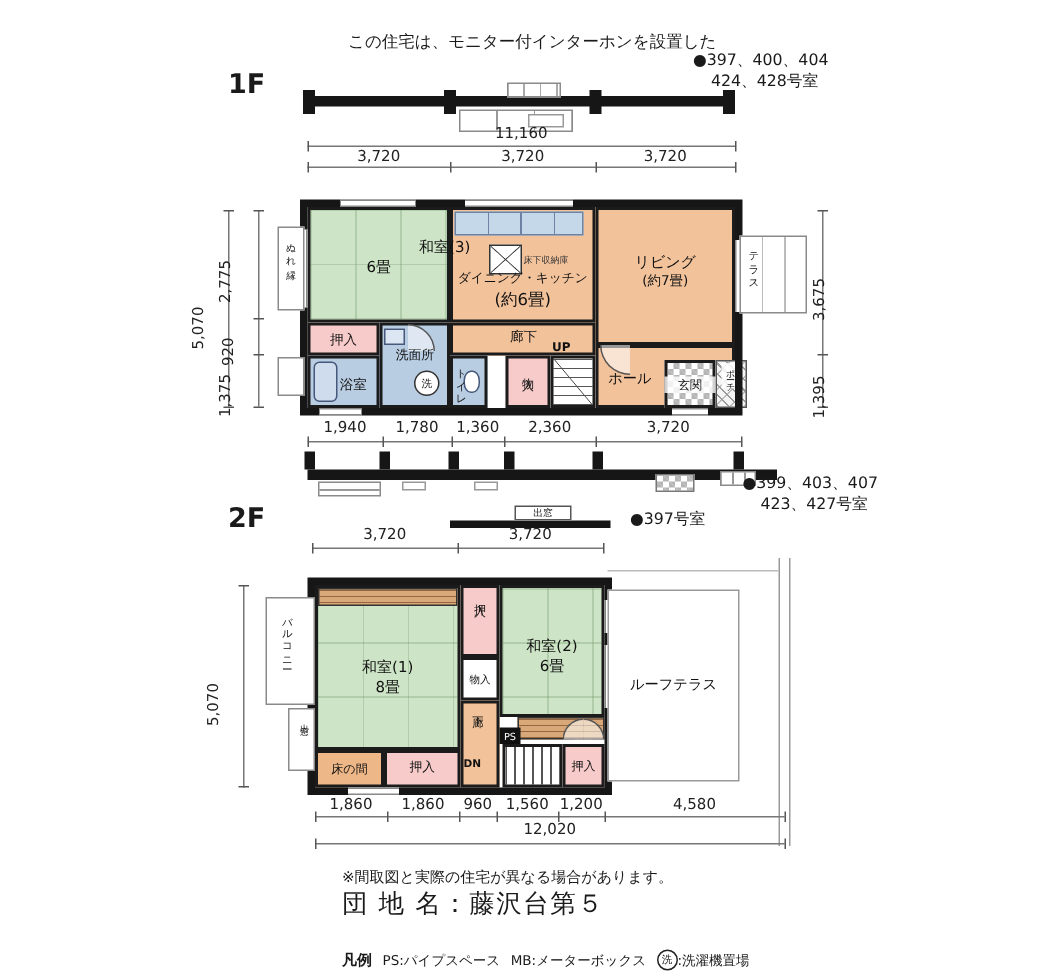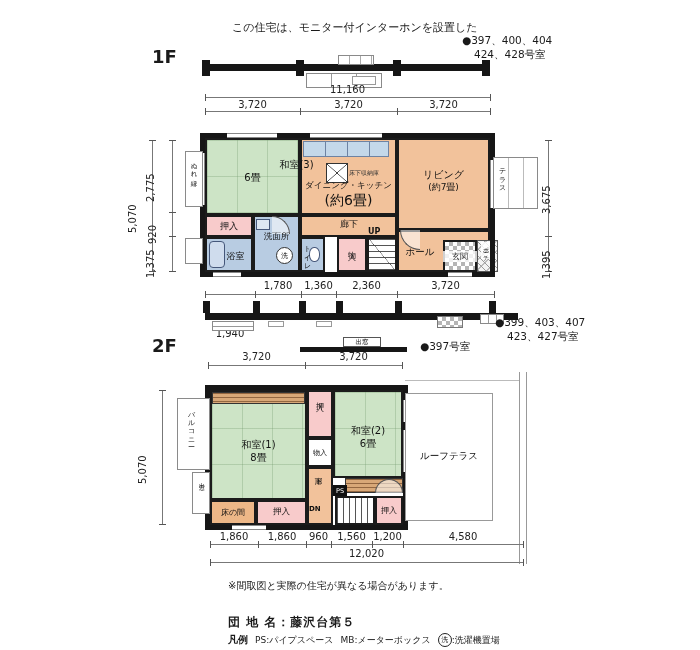--- a/index.html
+++ b/index.html
@@ -104,21 +104,21 @@
   <div class="outbox" style="left:209px;top:241px;width:16px;height:27px;border-radius:4px;background:#cfdced;border-color:#45577a;"></div>
   <div class="outbox" style="left:256px;top:219px;width:14px;height:11px;background:#dce6f2;border-color:#45577a;"></div>
   <div class="circ" style="left:276px;top:247px;width:15px;height:15px;font-size:7px;">洗</div>
   <div class="outbox" style="left:309px;top:247px;width:11px;height:15px;border-radius:45%;border-color:#45577a;"></div>
   <div class="arc" style="left:400px;top:230px;width:20px;height:20px;border-radius:0 0 0 100%;border-width:0 0 1px 1px;"></div>
   <div class="arc" style="left:272px;top:216px;width:18px;height:18px;border-radius:0 100% 0 0;border-width:1px 1px 0 0;"></div>
 
   <div class="roomlbl" style="left:205px;top:158px;width:95px;font-size:10px;margin-left:44px;">和室(3)</div>
   <div class="roomlbl" style="left:205px;top:171px;width:95px;font-size:10px;">6畳</div>
   <div class="roomlbl" style="left:300px;top:180px;width:97px;font-size:8.5px;">ダイニング・キッチン</div>
-  <div class="roomlbl" style="left:300px;top:192px;width:97px;font-size:14px;">(約6畳)</div>
+  <div class="roomlbl" style="left:300px;top:192px;width:97px;font-size:11px;">(約6畳)</div>
   <div class="roomlbl" style="left:397px;top:168px;width:93px;font-size:10px;">リビング</div>
   <div class="roomlbl" style="left:397px;top:181px;width:93px;font-size:9px;">(約7畳)</div>
   <div class="roomlbl" style="left:205px;top:220px;width:48px;font-size:9px;">押入</div>
   <div class="roomlbl" style="left:218px;top:250px;width:35px;font-size:9px;">浴室</div>
   <div class="roomlbl" style="left:253px;top:231px;width:47px;font-size:8.5px;">洗面所</div>
   <div class="roomlbl vert" style="left:302px;top:240px;font-size:7px;">トイレ</div>
   <div class="roomlbl vert" style="left:345px;top:245px;font-size:8px;">物入</div>
   <div class="roomlbl" style="left:340px;top:218px;font-size:9px;">廊下</div>
   <div class="roomlbl" style="left:368px;top:227px;font-size:8px;font-weight:bold;">UP</div>
   <div class="roomlbl" style="left:397px;top:246px;width:46px;font-size:9.5px;">ホール</div>
@@ -153,21 +153,21 @@
   <div class="tickh" style="left:169px;top:236px;"></div>
   <div class="tickh" style="left:169px;top:271px;"></div>
 
   <div class="dimvline" style="left:548px;top:140px;height:132px;"></div>
   <div class="tickh" style="left:545px;top:140px;"></div>
   <div class="tickh" style="left:545px;top:236px;"></div>
   <div class="tickh" style="left:545px;top:271px;"></div>
   <div class="rl" style="left:552px;top:203px;">3,675</div>
   <div class="rl" style="left:552px;top:268px;">1,395</div>
 
-  <div class="dimlbl" style="left:205px;top:280px;width:50px;margin-top:48px;">1,940</div>
+  <div class="dimlbl" style="left:205px;top:280px;width:50px;">1,940</div>
   <div class="dimlbl" style="left:255px;top:280px;width:46px;">1,780</div>
   <div class="dimlbl" style="left:301px;top:280px;width:35px;">1,360</div>
   <div class="dimlbl" style="left:336px;top:280px;width:61px;">2,360</div>
   <div class="dimlbl" style="left:397px;top:280px;width:97px;">3,720</div>
   <div class="dimline" style="left:205px;top:294px;width:289px;"></div>
   <div class="tickv" style="left:205px;top:291px;"></div>
   <div class="tickv" style="left:255px;top:291px;"></div>
   <div class="tickv" style="left:301px;top:291px;"></div>
   <div class="tickv" style="left:336px;top:291px;"></div>
   <div class="tickv" style="left:397px;top:291px;"></div>
@@ -262,21 +262,21 @@
   <div class="tickv" style="left:331px;top:541px;"></div>
   <div class="tickv" style="left:372px;top:541px;"></div>
   <div class="tickv" style="left:403px;top:541px;"></div>
   <div class="tickv" style="left:523px;top:541px;"></div>
   <div class="dimlbl" style="left:210px;top:548px;width:313px;">12,020</div>
   <div class="dimline" style="left:210px;top:562px;width:313px;"></div>
   <div class="tickv" style="left:210px;top:559px;"></div>
   <div class="tickv" style="left:523px;top:559px;"></div>
 
   <div class="txt" style="left:228px;top:580px;font-size:10px;">※間取図と実際の住宅が異なる場合があります。</div>
-  <div class="txt" style="left:228px;top:615px;font-size:12px;font-weight:bold;letter-spacing:1px;">団 地 名：藤沢台第５</div>
+  <div class="txt" style="left:228px;top:593px;font-size:17px;font-weight:normal;letter-spacing:1px;">団 地 名：藤沢台第５</div>
   <div class="abs" style="left:228px;top:633px;display:flex;align-items:center;gap:7px;">
     <span style="font-size:10px;font-weight:bold;">凡例</span>
     <span style="font-size:9px;">PS:パイプスペース</span>
     <span style="font-size:9px;">MB:メーターボックス</span>
     <span style="display:inline-flex;align-items:center;">
       <span style="display:inline-flex;align-items:center;justify-content:center;width:12px;height:12px;border:1px solid #222;border-radius:50%;font-size:7px;">洗</span>
       <span style="font-size:9px;">:洗濯機置場</span>
     </span>
   </div>
 

